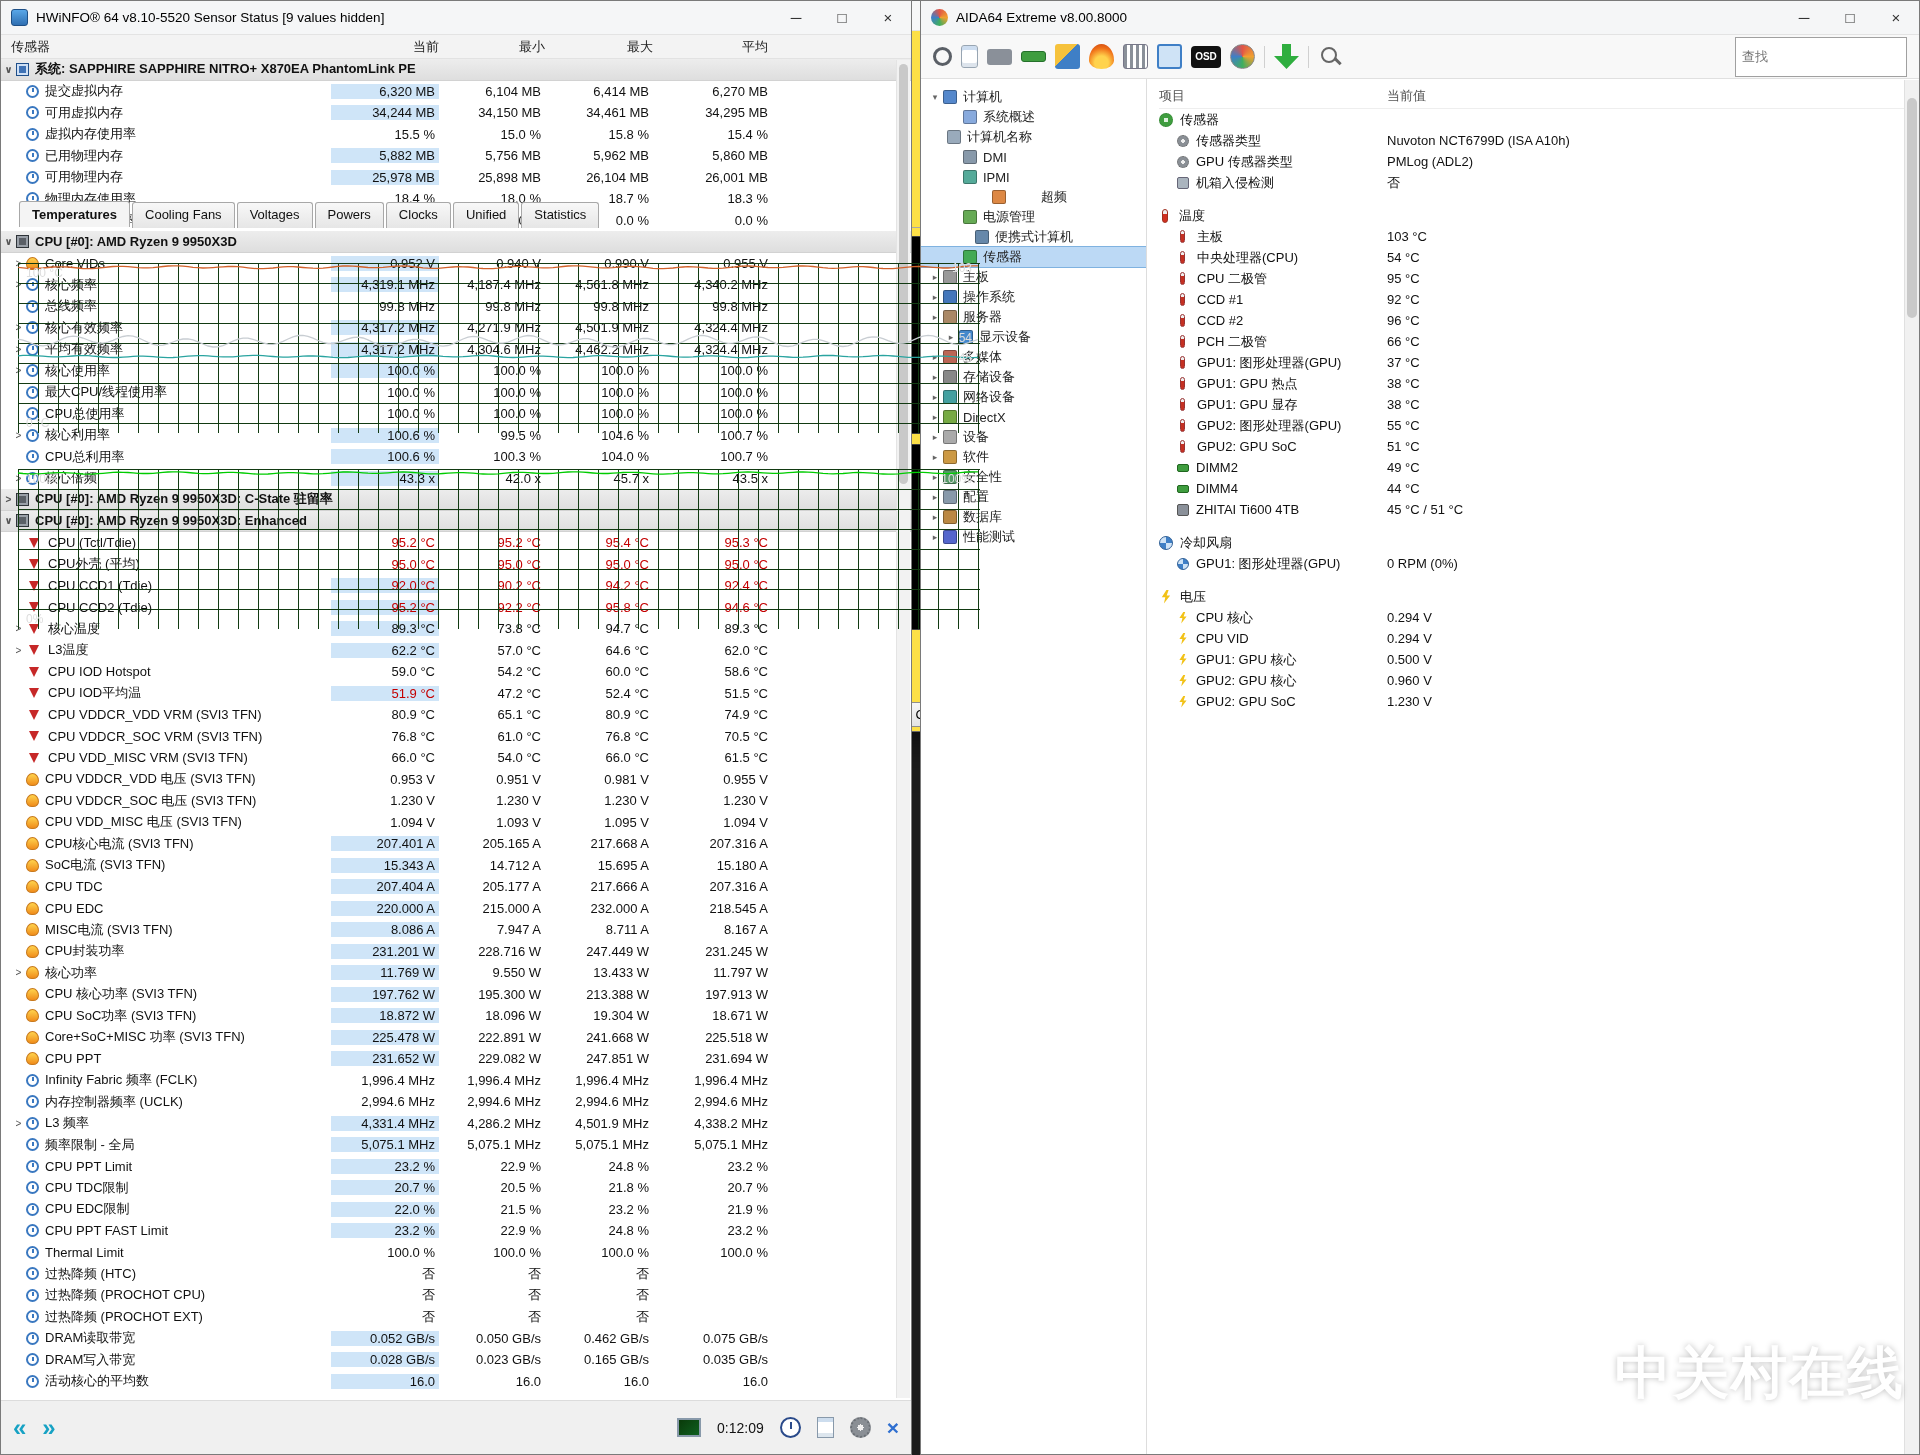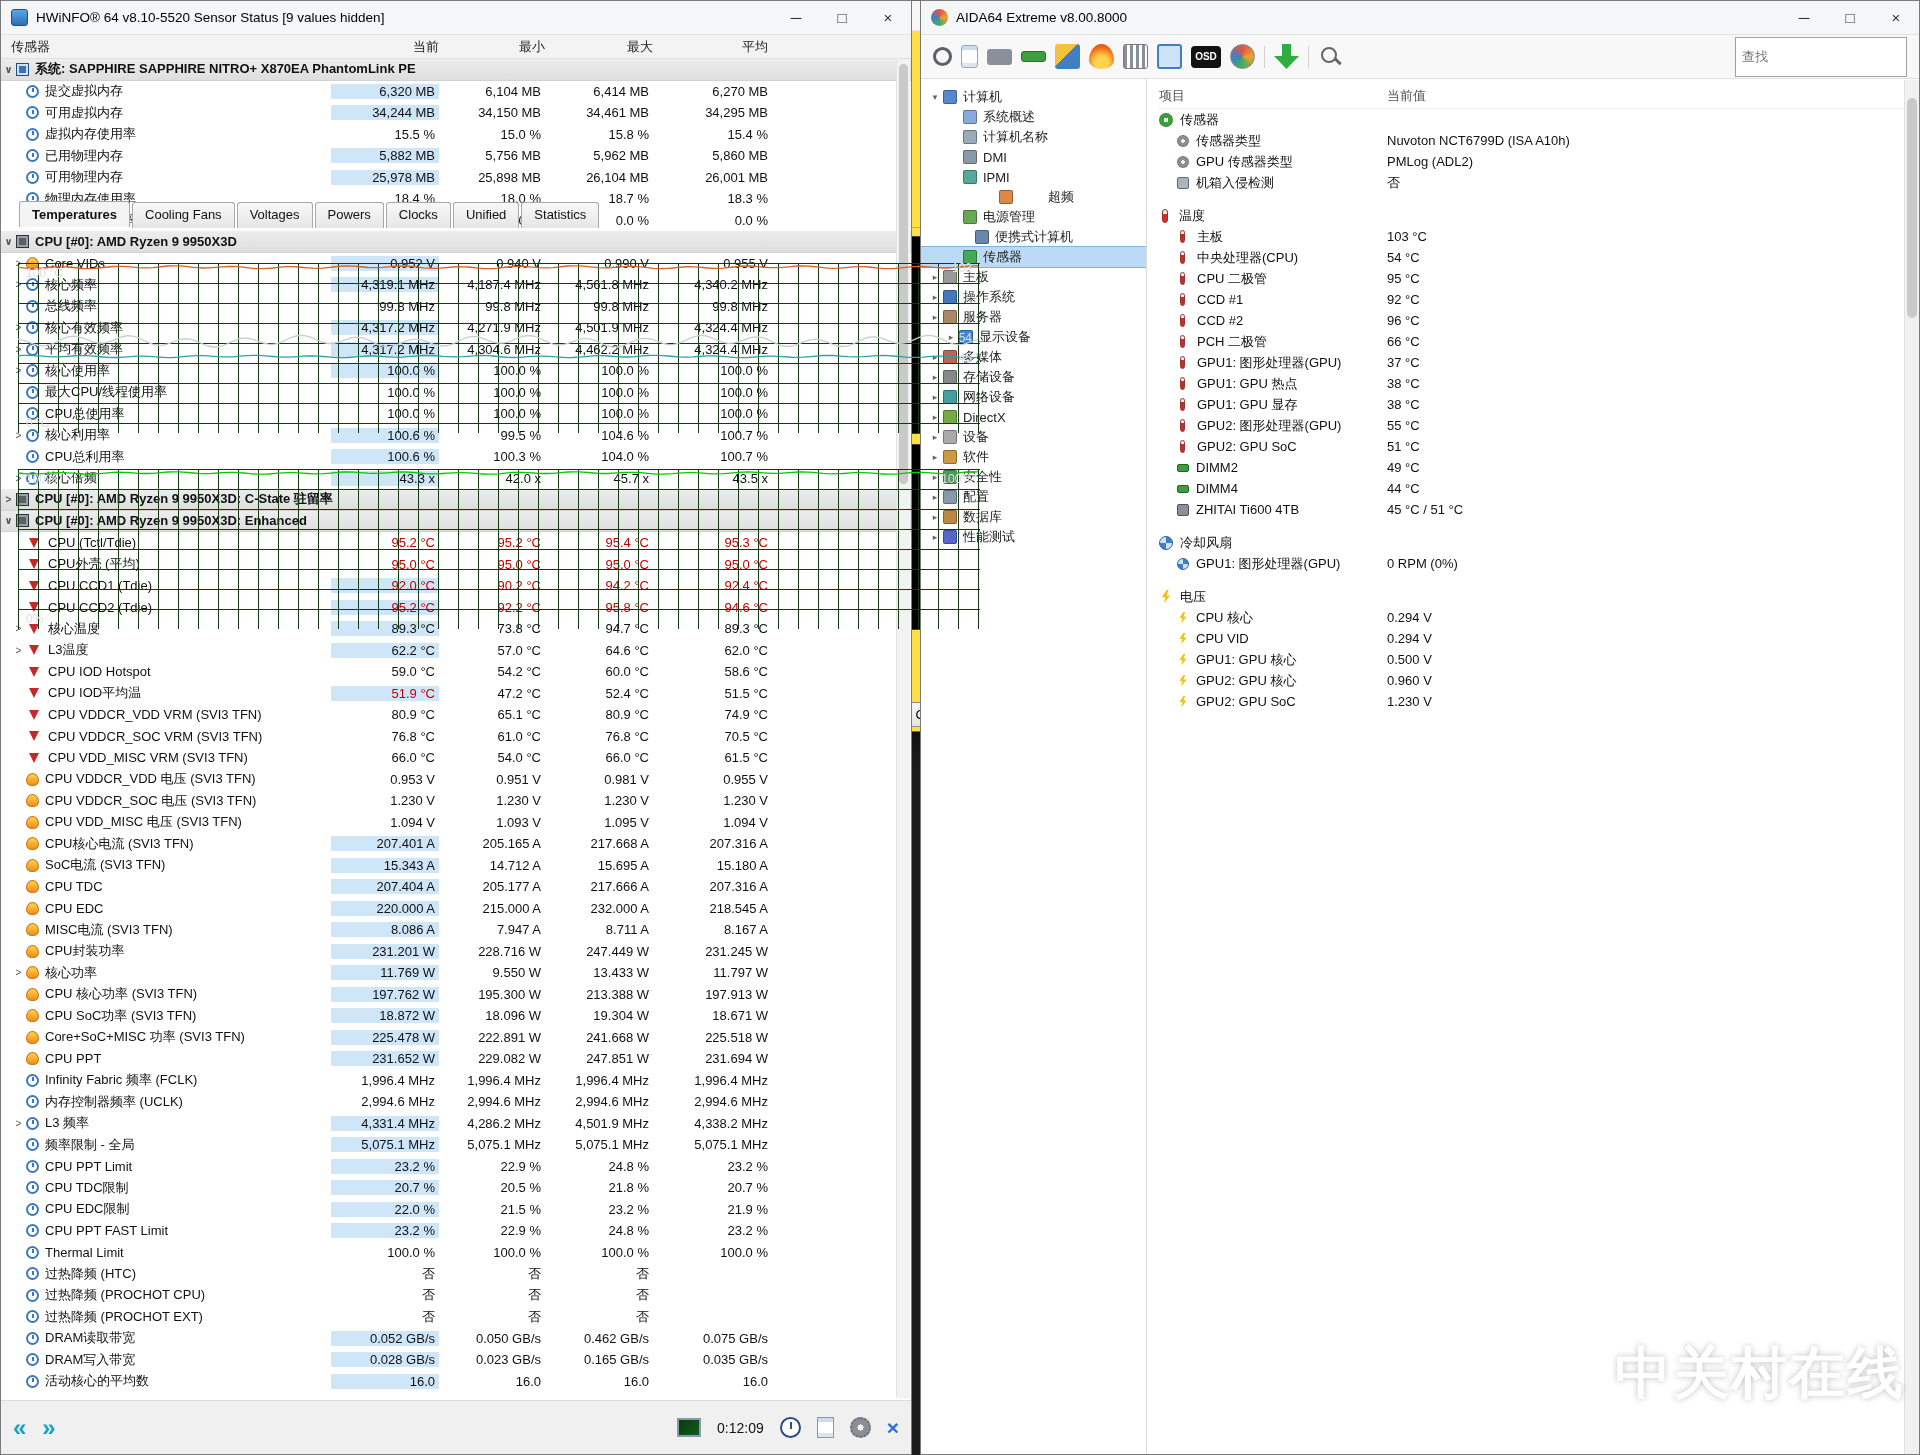--- a/index.html
+++ b/index.html
@@ -830,36 +830,36 @@
         <div class="titem" style="padding-left: 6px;">
           <span class="texp">▾</span>
           <span class="tico" style="background: rgb(85, 136, 204);"></span>
           <span class="tlabel">计算机</span>
         </div>
         <div class="titem" style="padding-left: 26px;">
           <span class="texp"></span>
           <span class="tico" style="background: rgb(136, 170, 221);"></span>
           <span class="tlabel">系统概述</span>
         </div>
-        <div class="titem" style="padding-left: 26px;">
+        <div class="titem" style="padding-left: 10px;">
           <span class="texp"></span>
           <span class="tico" style="background: rgb(153, 170, 187);"></span>
           <span class="tlabel">计算机名称</span>
         </div>
         <div class="titem" style="padding-left: 26px;">
           <span class="texp"></span>
           <span class="tico" style="background: rgb(136, 153, 170);"></span>
           <span class="tlabel">DMI</span>
         </div>
         <div class="titem" style="padding-left: 26px;">
           <span class="texp"></span>
           <span class="tico" style="background: rgb(85, 170, 153);"></span>
           <span class="tlabel">IPMI</span>
         </div>
-        <div class="titem" style="padding-left: 33px; gap: 29px;">
+        <div class="titem" style="padding-left: 26px; gap: 29px;">
           <span class="texp"></span>
           <span class="tico" style="background: rgb(221, 136, 68);"></span>
           <span class="tlabel">超频</span>
         </div>
         <div class="titem" style="padding-left: 26px;">
           <span class="texp"></span>
           <span class="tico" style="background: rgb(102, 170, 85);"></span>
           <span class="tlabel">电源管理</span>
         </div>
         <div class="titem" style="padding-left: 38px;">

